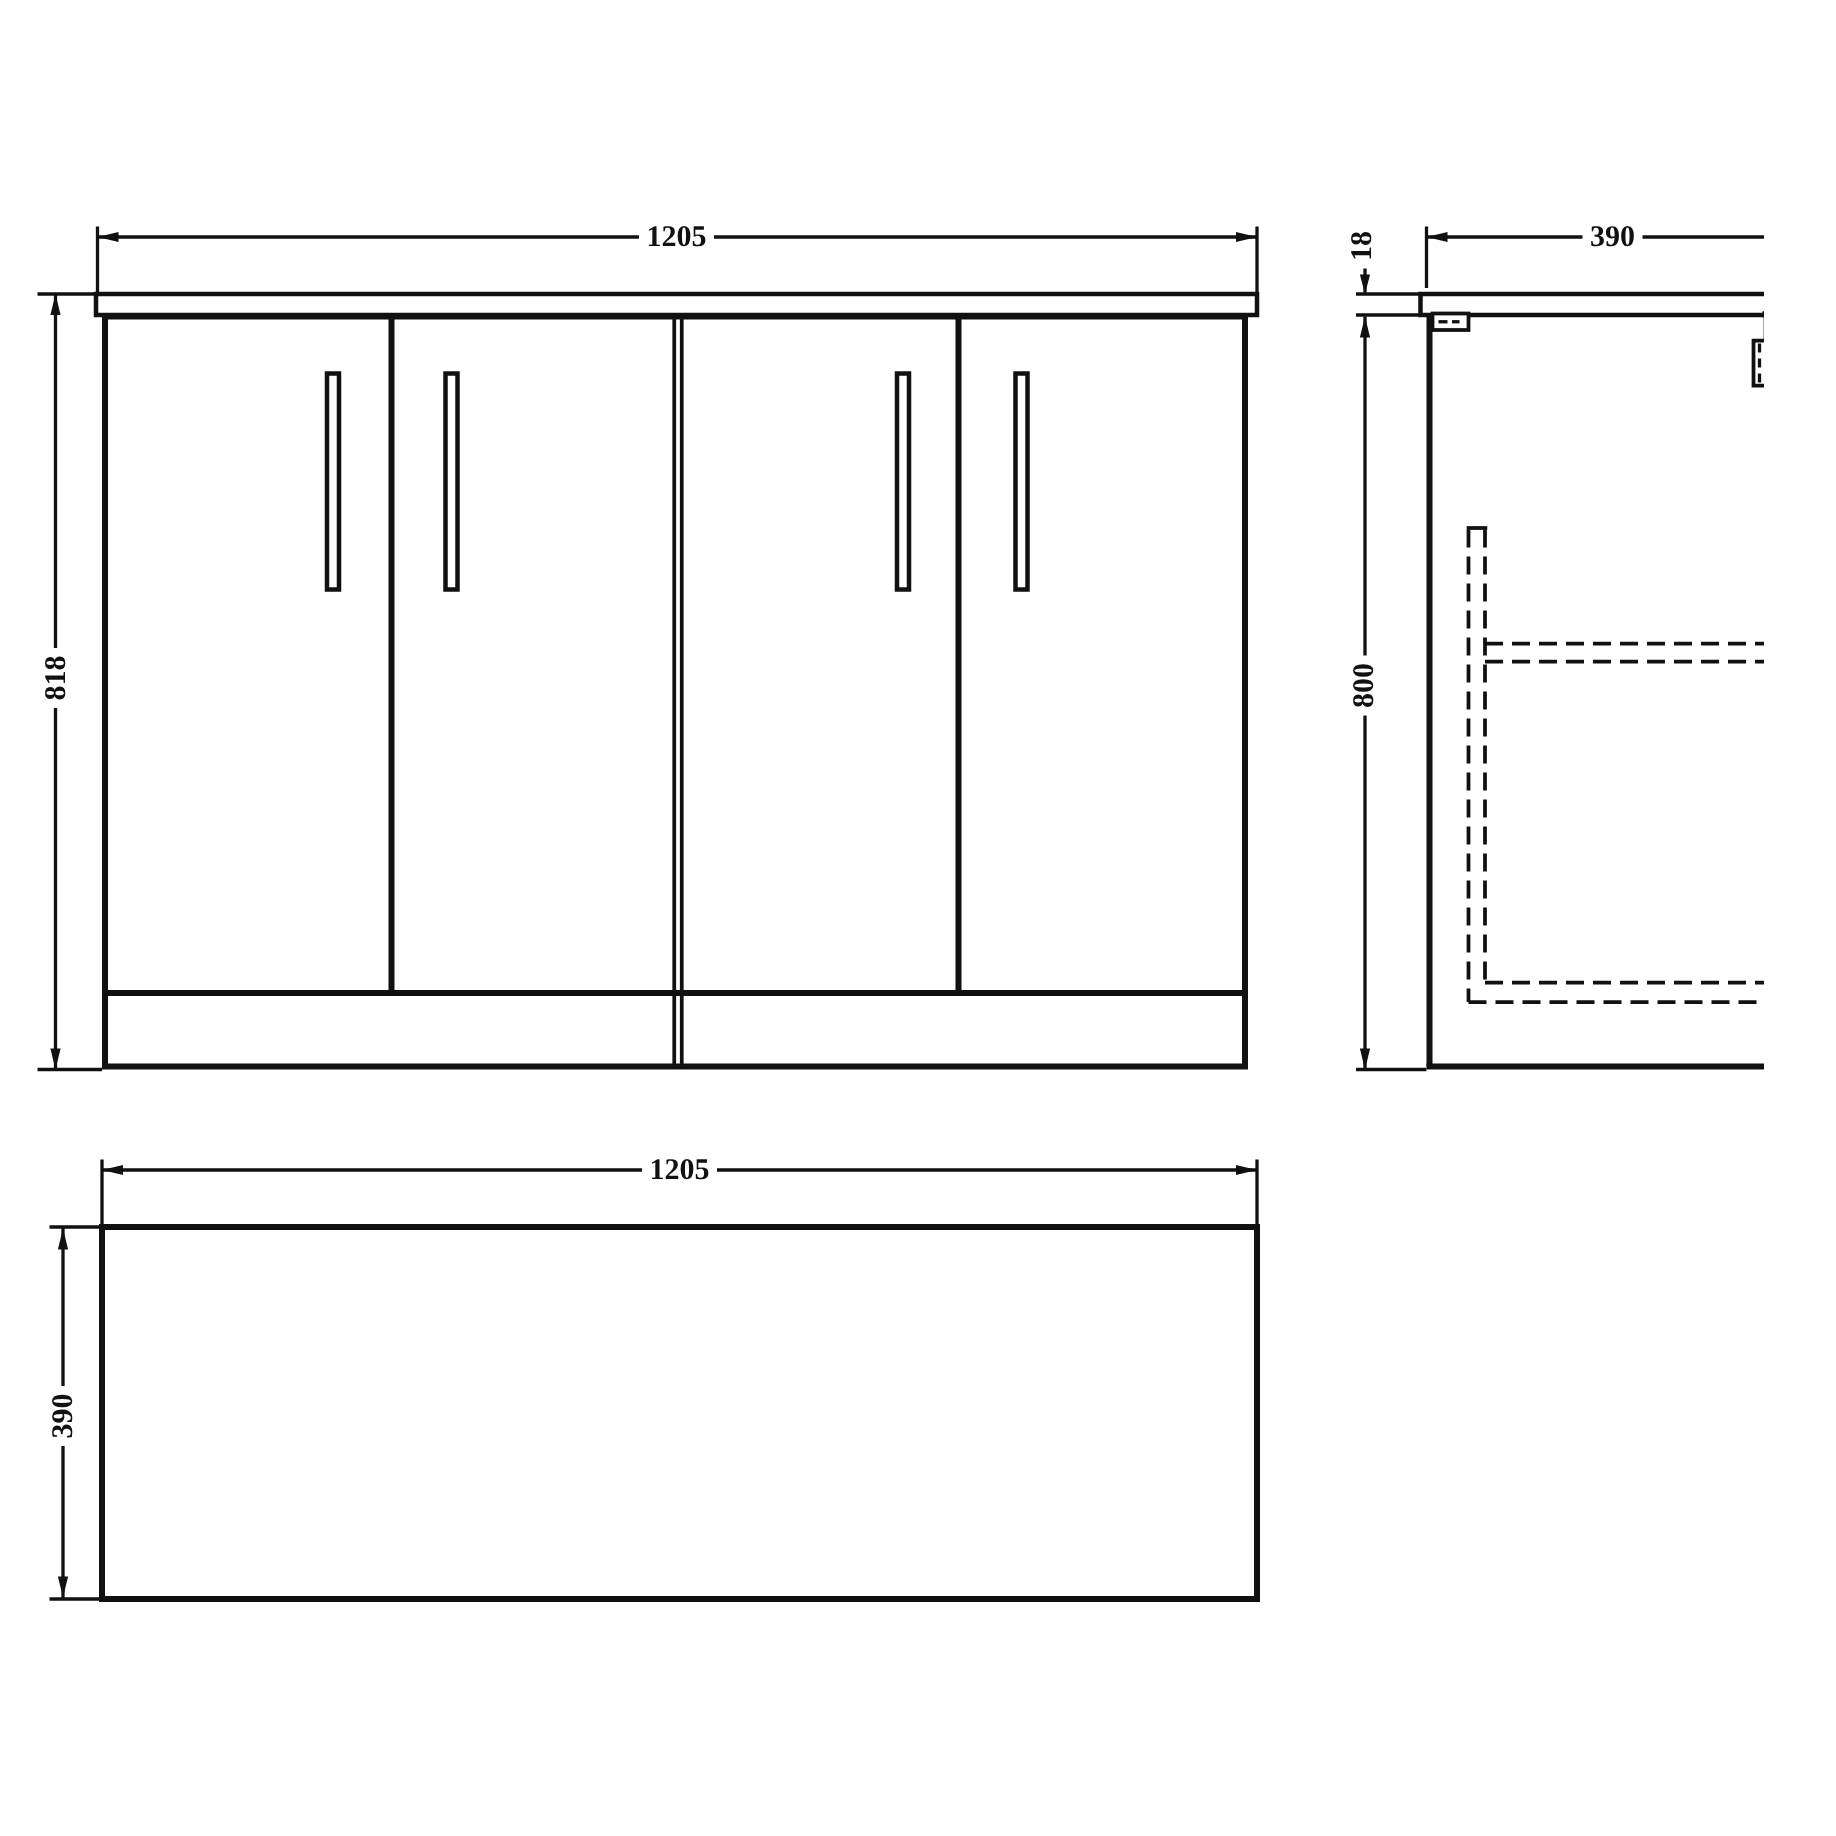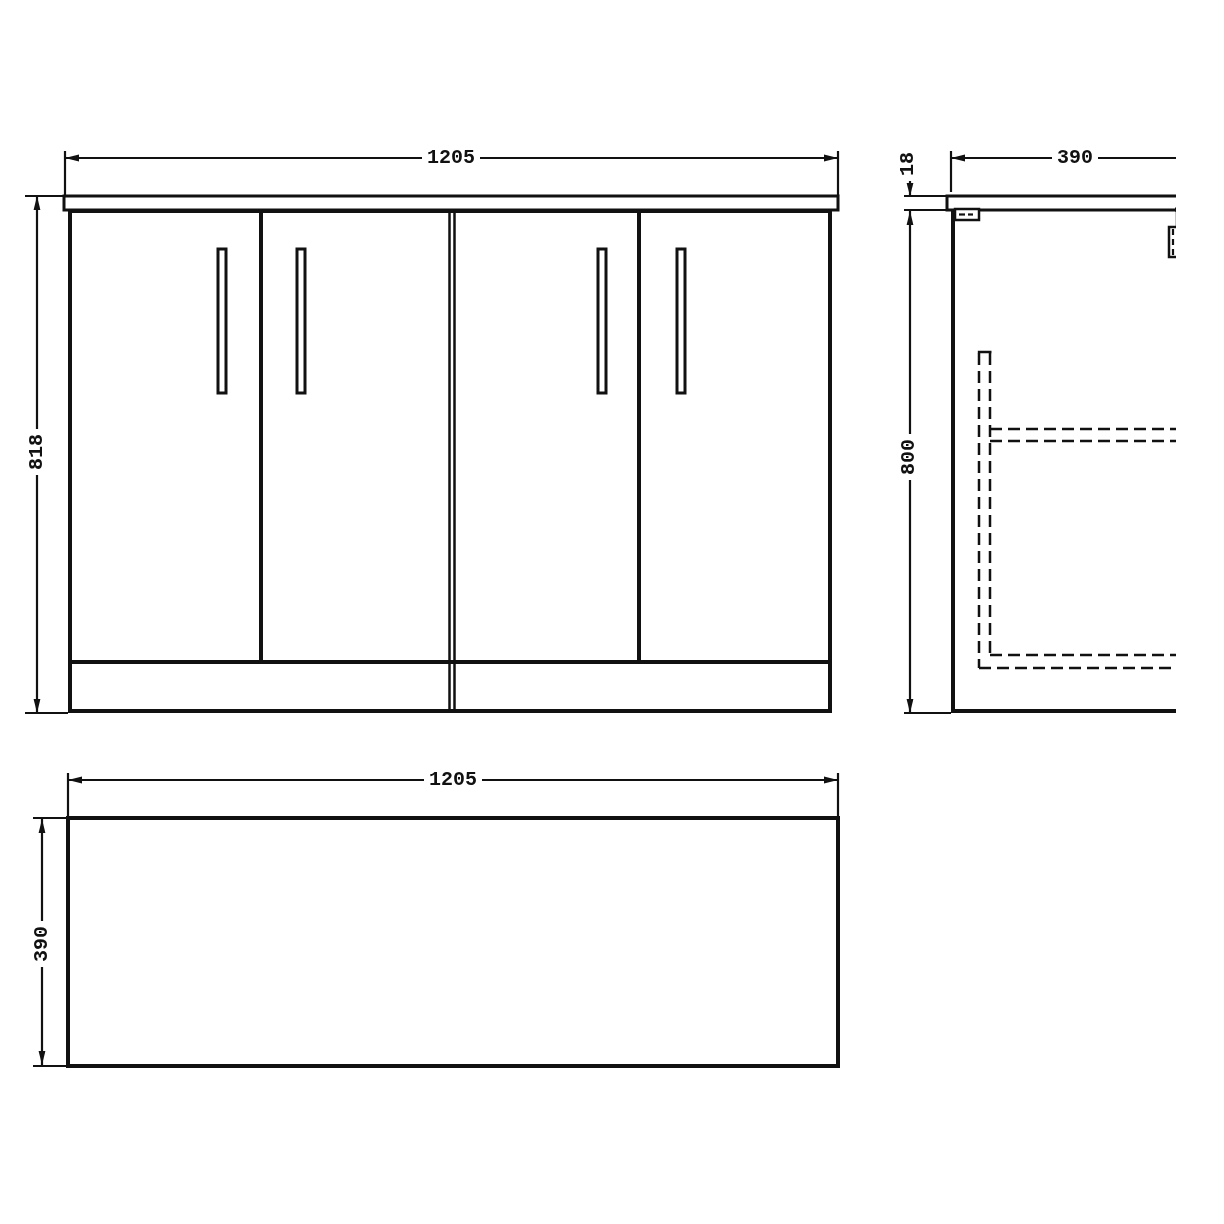--- a/index.html
+++ b/index.html
@@ -1,17 +1,17 @@
 <!DOCTYPE html>
 <html style="--line: #111111; --bg: #ffffff;"><head>
 <meta charset="utf-8">
 <style>
   html,body{margin:0;padding:0;background:#fff;}
   .canvas{position:relative;width:1176px;height:1224px;background:var(--bg,#fff);overflow:hidden;
-          font-family:Liberation Mono, monospace;}
+          font-family:Liberation Serif, serif;}
   .canvas svg{position:absolute;left:0;top:0;}
   
   .ln{stroke:var(--line,#111);fill:none;stroke-linecap:butt;}
   .w2{stroke-width:2.2;}
   .w25{stroke-width:2.5;}
   .w3{stroke-width:3;}
   .w4{stroke-width:4;}
   .w5{stroke-width:5;}
   .fw{fill:#fff;}
   .dash{stroke-dasharray:12 6;}

